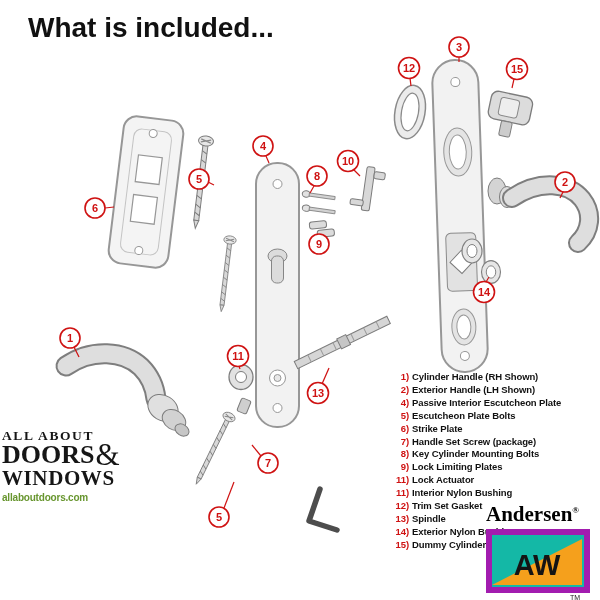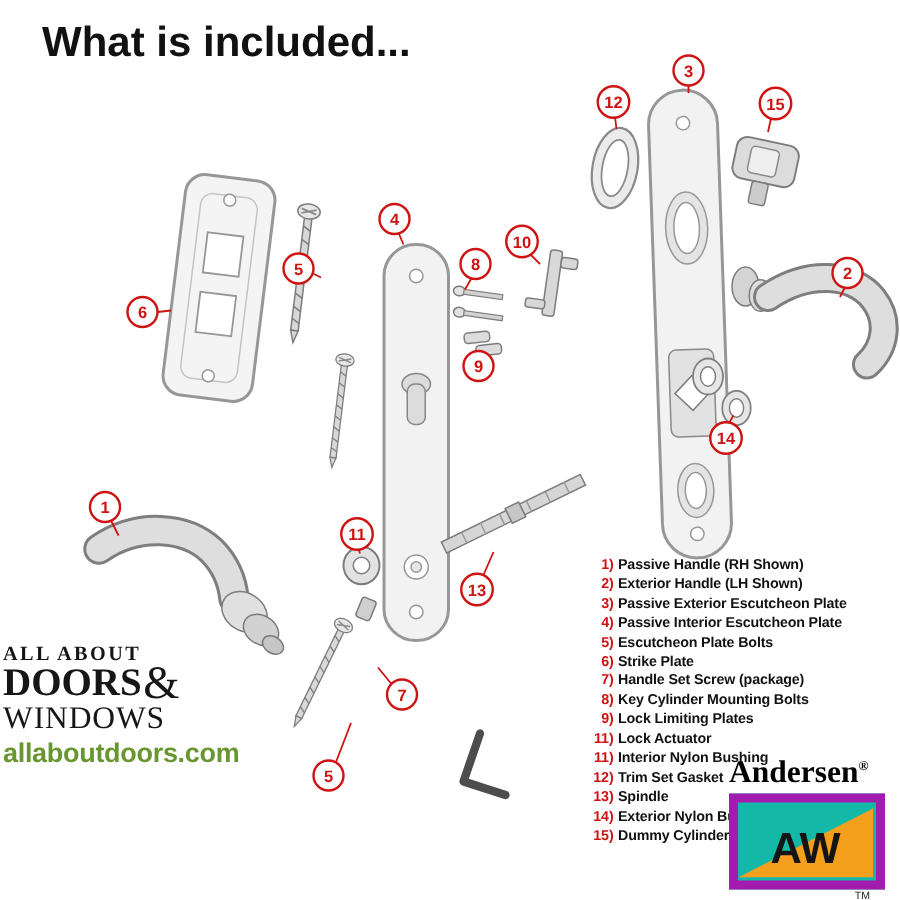--- a/index.html
+++ b/index.html
@@ -16,22 +16,22 @@
   .plist-row{line-height:12.9px;font-size:9.5px;font-weight:bold;color:#111;white-space:nowrap;
              letter-spacing:-0.1px;}
   .pnum{display:inline-block;width:17px;text-align:right;color:#cf1212;margin-right:3px;}
   
   .store-logo{position:absolute;left:2px;top:428px;width:118px;color:#161616;
               font-family:"Liberation Serif",serif;}
   .sl-top{font-size:13.5px;font-weight:bold;letter-spacing:1.6px;}
   .sl-mid{display:flex;height:24px;}
   .sl-doors{font-size:26px;font-weight:bold;line-height:22px;}
   .sl-amp{font-size:31px;line-height:22px;margin-left:1px;}
-  .sl-win{font-size:21px;font-weight:normal;letter-spacing:0.6px;margin-top:0px;line-height:21px;}
-  .sl-url{font-family:"Liberation Sans",sans-serif;font-size:18px;font-weight:bold;
+  .sl-win{font-size:21px;font-weight:bold;letter-spacing:0.6px;margin-top:0px;line-height:21px;}
+  .sl-url{font-family:"Liberation Sans",sans-serif;font-size:10px;font-weight:bold;
           color:#68962f;margin-top:3px;letter-spacing:-0.2px;}
   
   .brand{position:absolute;left:486px;top:502px;width:106px;}
   .brand-name{font-family:"Liberation Serif",serif;font-size:21px;font-weight:bold;color:#000;}
   .brand-name sup{font-size:9px;}
   .brand-mark{margin-top:2px;width:92px;height:52px;border:6px solid #a21caf;position:relative;
               background:#14b8a6;}
   .brand-mark svg{display:block;}
   .brand-tm{width:94px;text-align:right;font-size:7px;color:#222;margin-top:1px;}
 </style>
@@ -239,23 +239,22 @@
       <text x="517" y="73">15</text>
     </g>
     <g class="callout">
       <line x1="224" y1="508" x2="234" y2="482"></line>
         <circle cx="219" cy="517" r="10"></circle>
       <text x="219" y="521">5</text>
     </g>
   </svg>
 
   <div class="plist">
-    <div class="plist-row"><span class="pnum">1)</span><span>Passive Handle (RH Shown)</span></div>
+    <div class="plist-row"><span class="pnum">1)</span><span>Cylinder Handle (RH Shown)</span></div>
     <div class="plist-row"><span class="pnum">2)</span><span>Exterior Handle (LH Shown)</span></div>
-    <div class="plist-row"><span class="pnum">3)</span><span>Passive Exterior Escutcheon Plate</span></div>
     <div class="plist-row"><span class="pnum">4)</span><span>Passive Interior Escutcheon Plate</span></div>
     <div class="plist-row"><span class="pnum">5)</span><span>Escutcheon Plate Bolts</span></div>
     <div class="plist-row"><span class="pnum">6)</span><span>Strike Plate</span></div>
     <div class="plist-row"><span class="pnum">7)</span><span>Handle Set Screw (package)</span></div>
     <div class="plist-row"><span class="pnum">8)</span><span>Key Cylinder Mounting Bolts</span></div>
     <div class="plist-row"><span class="pnum">9)</span><span>Lock Limiting Plates</span></div>
     <div class="plist-row"><span class="pnum">11)</span><span>Lock Actuator</span></div>
     <div class="plist-row"><span class="pnum">11)</span><span>Interior Nylon Bushing</span></div>
     <div class="plist-row"><span class="pnum">12)</span><span>Trim Set Gasket</span></div>
     <div class="plist-row"><span class="pnum">13)</span><span>Spindle</span></div>

